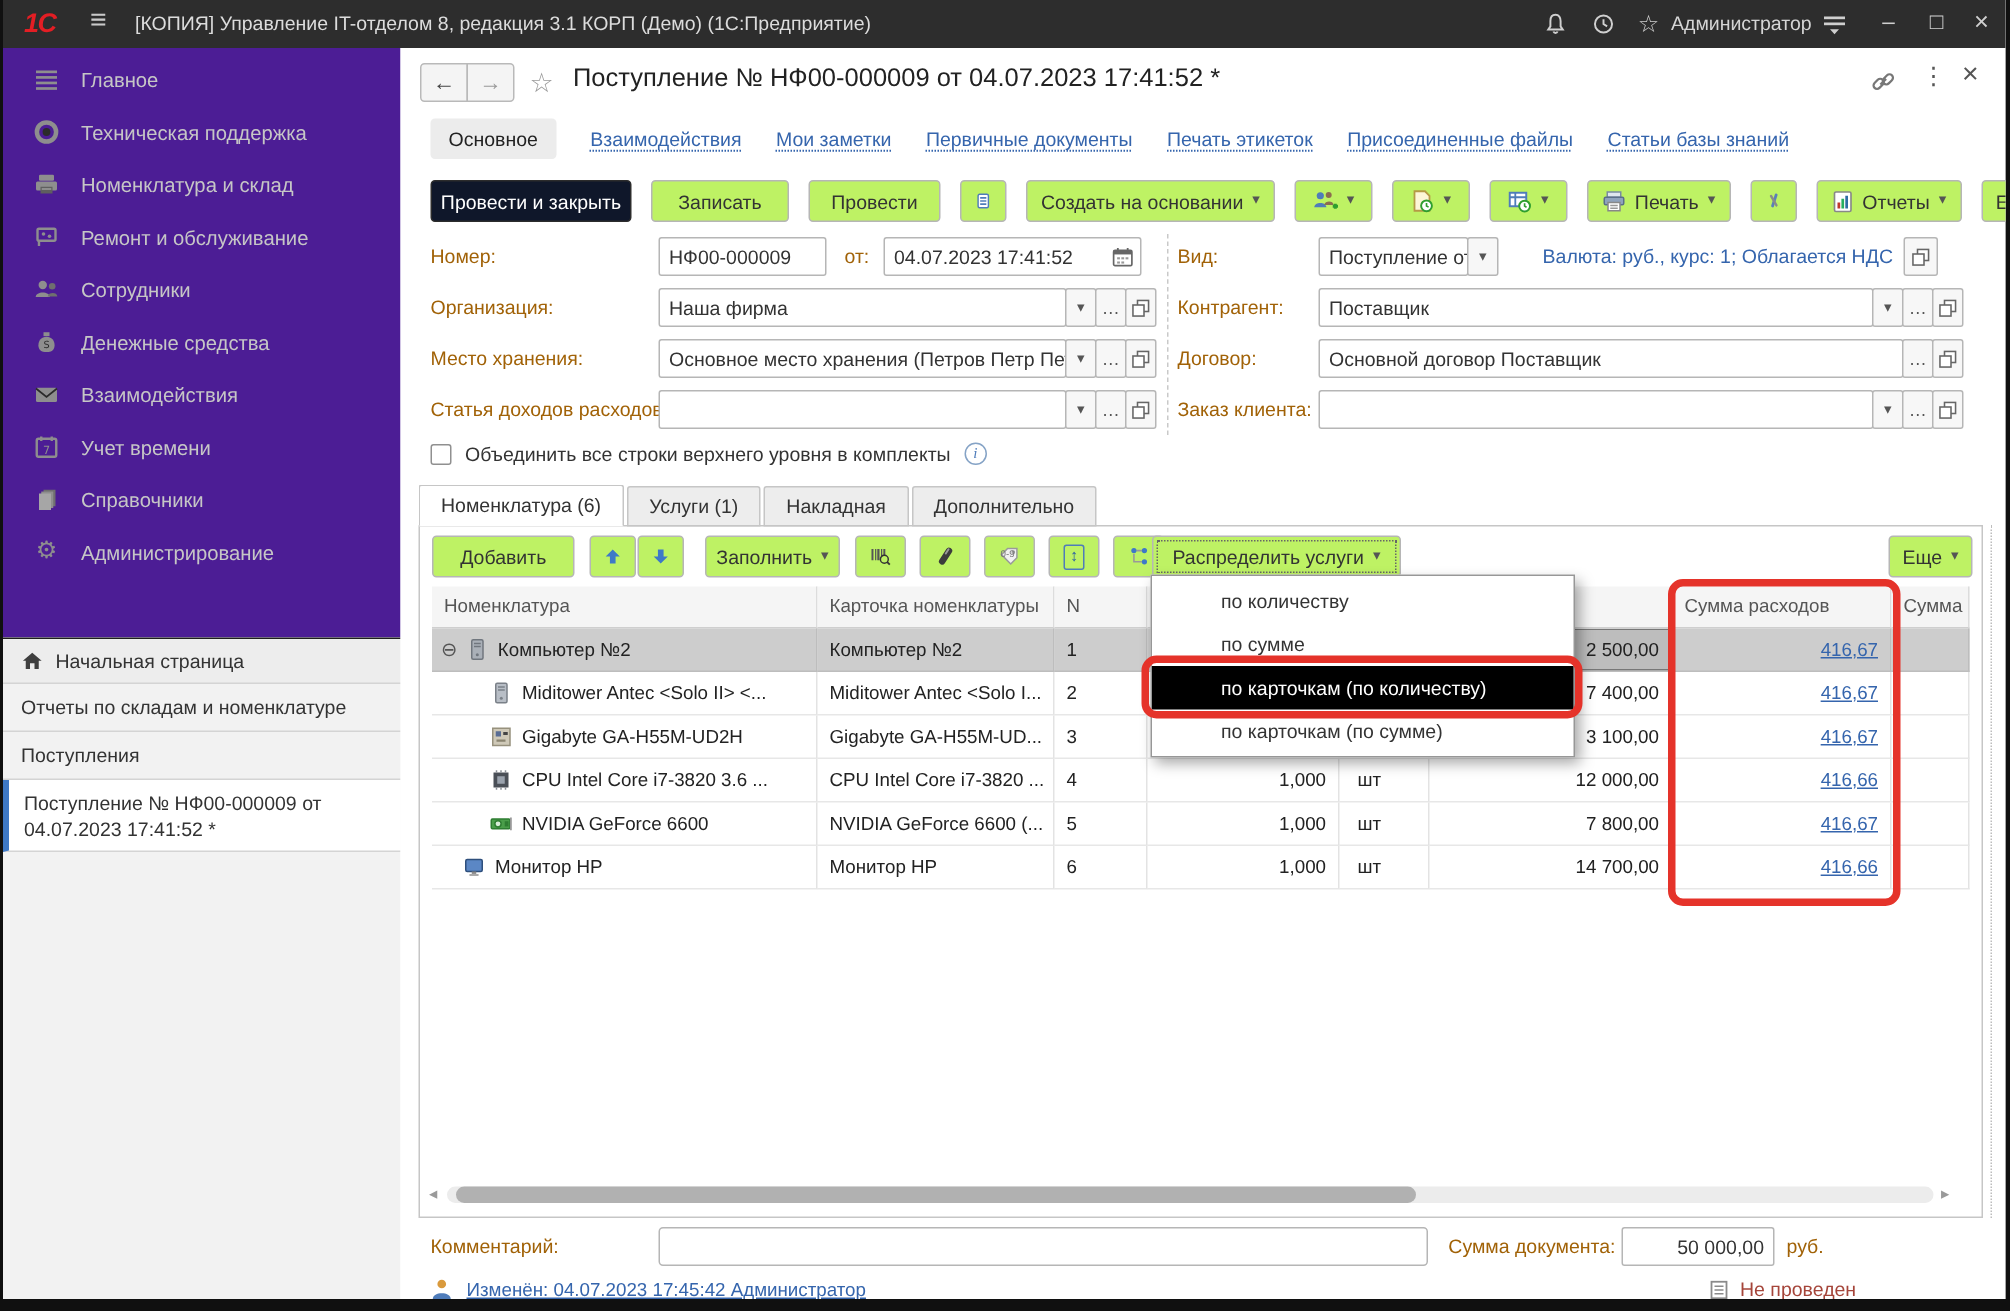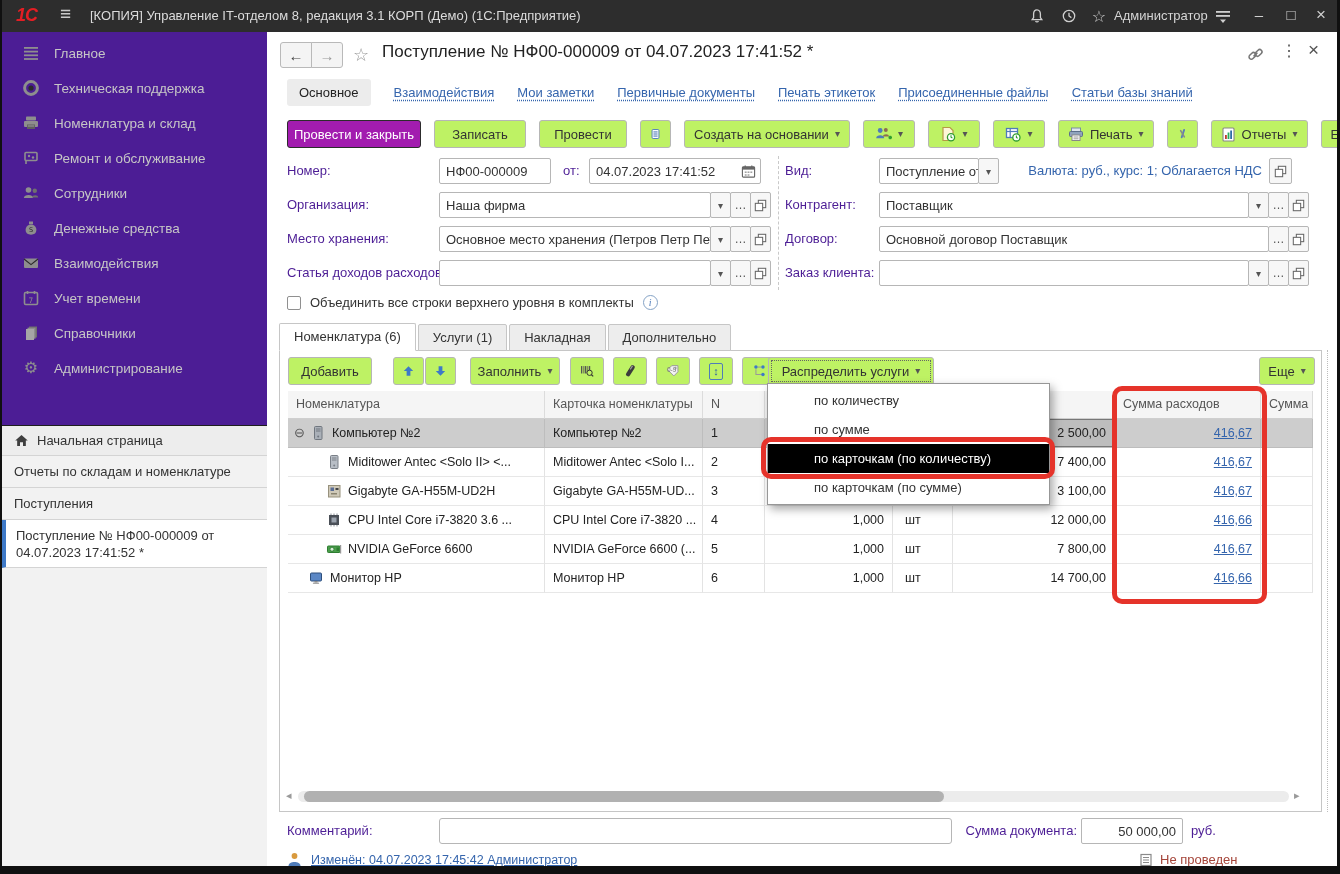--- a/index.html
+++ b/index.html
@@ -26,25 +26,25 @@
   .sl-item.active{background:#fff;border-left:4px solid #3e79c7;padding-left:10px;line-height:17px}
   
   .main{position:absolute;left:265px;top:32px;width:1070px;height:834px;background:#fff;font-size:13px;color:#333}
   .navbtn{width:32px;height:26px;background:#f4f4f4;border:1px solid #b9b9b9;display:inline-flex;align-items:center;justify-content:center;font-size:15px;color:#444}
   .doc-title{position:absolute;left:115px;top:10px;font-size:17px;color:#222;white-space:nowrap}
   .navtabs{position:absolute;left:20px;top:46px;display:flex;align-items:center;gap:23px;height:28px}
   .ntab{color:#3565ad;text-decoration:underline dotted;text-underline-offset:3px;cursor:pointer;white-space:nowrap}
   .ntab.active{color:#222;text-decoration:none;background:#ececec;border-radius:3px;padding:6px 12px}
   
   .btn{display:inline-flex;align-items:center;justify-content:center;gap:6px;background:#bef264;border:1px solid #b6b6b6;border-radius:3px;height:28px;font-size:13px;color:#333;padding:0 9px;white-space:nowrap}
-  .btn.dark{background:#a21caf;border-color:#2c2c2c;color:#fff}
+  .btn.dark{background:#0f172a;border-color:#2c2c2c;color:#fff}
   .caret{font-size:10px;color:#555;line-height:1}
   .cmdbar{position:absolute;left:20px;top:88px;display:flex;gap:13px;align-items:center}
   
-  .flabel{position:absolute;font-size:13px;color:#4c1d95;line-height:26px;white-space:nowrap}
+  .flabel{position:absolute;font-size:13px;color:#a16207;line-height:26px;white-space:nowrap}
   .ibox{position:absolute;height:26px;border:1px solid #b6b6b6;border-radius:2px;background:#fff;display:flex;align-items:center;padding:0 6px;font-size:13px;overflow:hidden;white-space:nowrap}
   .sbtn{position:absolute;height:26px;width:21px;border:1px solid #b6b6b6;background:#f7f7f7;display:flex;align-items:center;justify-content:center;font-size:10px;color:#555;border-radius:2px}
   .dashsep{position:absolute;border-left:1px dashed #c9c9c9}
   .bluelink{color:#3565ad;cursor:pointer;white-space:nowrap}
   .chk{width:14px;height:14px;border:1px solid #909090;border-radius:2px;background:#fff}
   .info{width:15px;height:15px;border:1px solid #85a3c6;border-radius:50%;color:#4f7cba;font-size:10px;font-style:italic;font-family:"Liberation Serif",serif;display:inline-flex;align-items:center;justify-content:center}
   
   .tabstrip{position:absolute;left:12px;top:291px;display:flex;align-items:flex-end;z-index:3}
   .gtab{height:27px;line-height:26px;padding:0 14px;border:1px solid #c6c6c6;background:#ededed;font-size:13px;color:#333;margin-right:2px;border-radius:2px 2px 0 0;white-space:nowrap}
   .gtab.active{background:#fff;height:28px;border-bottom:1px solid #fff}
@@ -434,21 +434,21 @@
 
     <div class="tabstrip">
       <span class="gtab active">Номенклатура (6)</span>
       <span class="gtab">Услуги (1)</span>
       <span class="gtab">Накладная</span>
       <span class="gtab">Дополнительно</span>
     </div>
 
     <div class="groupbox">
 
-      <span class="btn tbtn" style="left:8px;width:84px">Добавить</span>
+      <span class="btn tbtn" style="left:8px;width:95px">Добавить</span>
       <span class="btn tbtn iconbtn" style="left:113px;width:31px">
           <svg width="13" height="14" viewBox="0 0 14 14">
             <path d="M7 1l6 6H9.4v6H4.6V7H1z" fill="#3e79c7"></path>
           </svg>
         </span>
       <span class="btn tbtn iconbtn" style="left:145px;width:31px">
           <svg width="13" height="14" viewBox="0 0 14 14">
             <path d="M7 13L1 7h3.6V1h4.8v6H13z" fill="#3e79c7"></path>
           </svg>
         </span>

